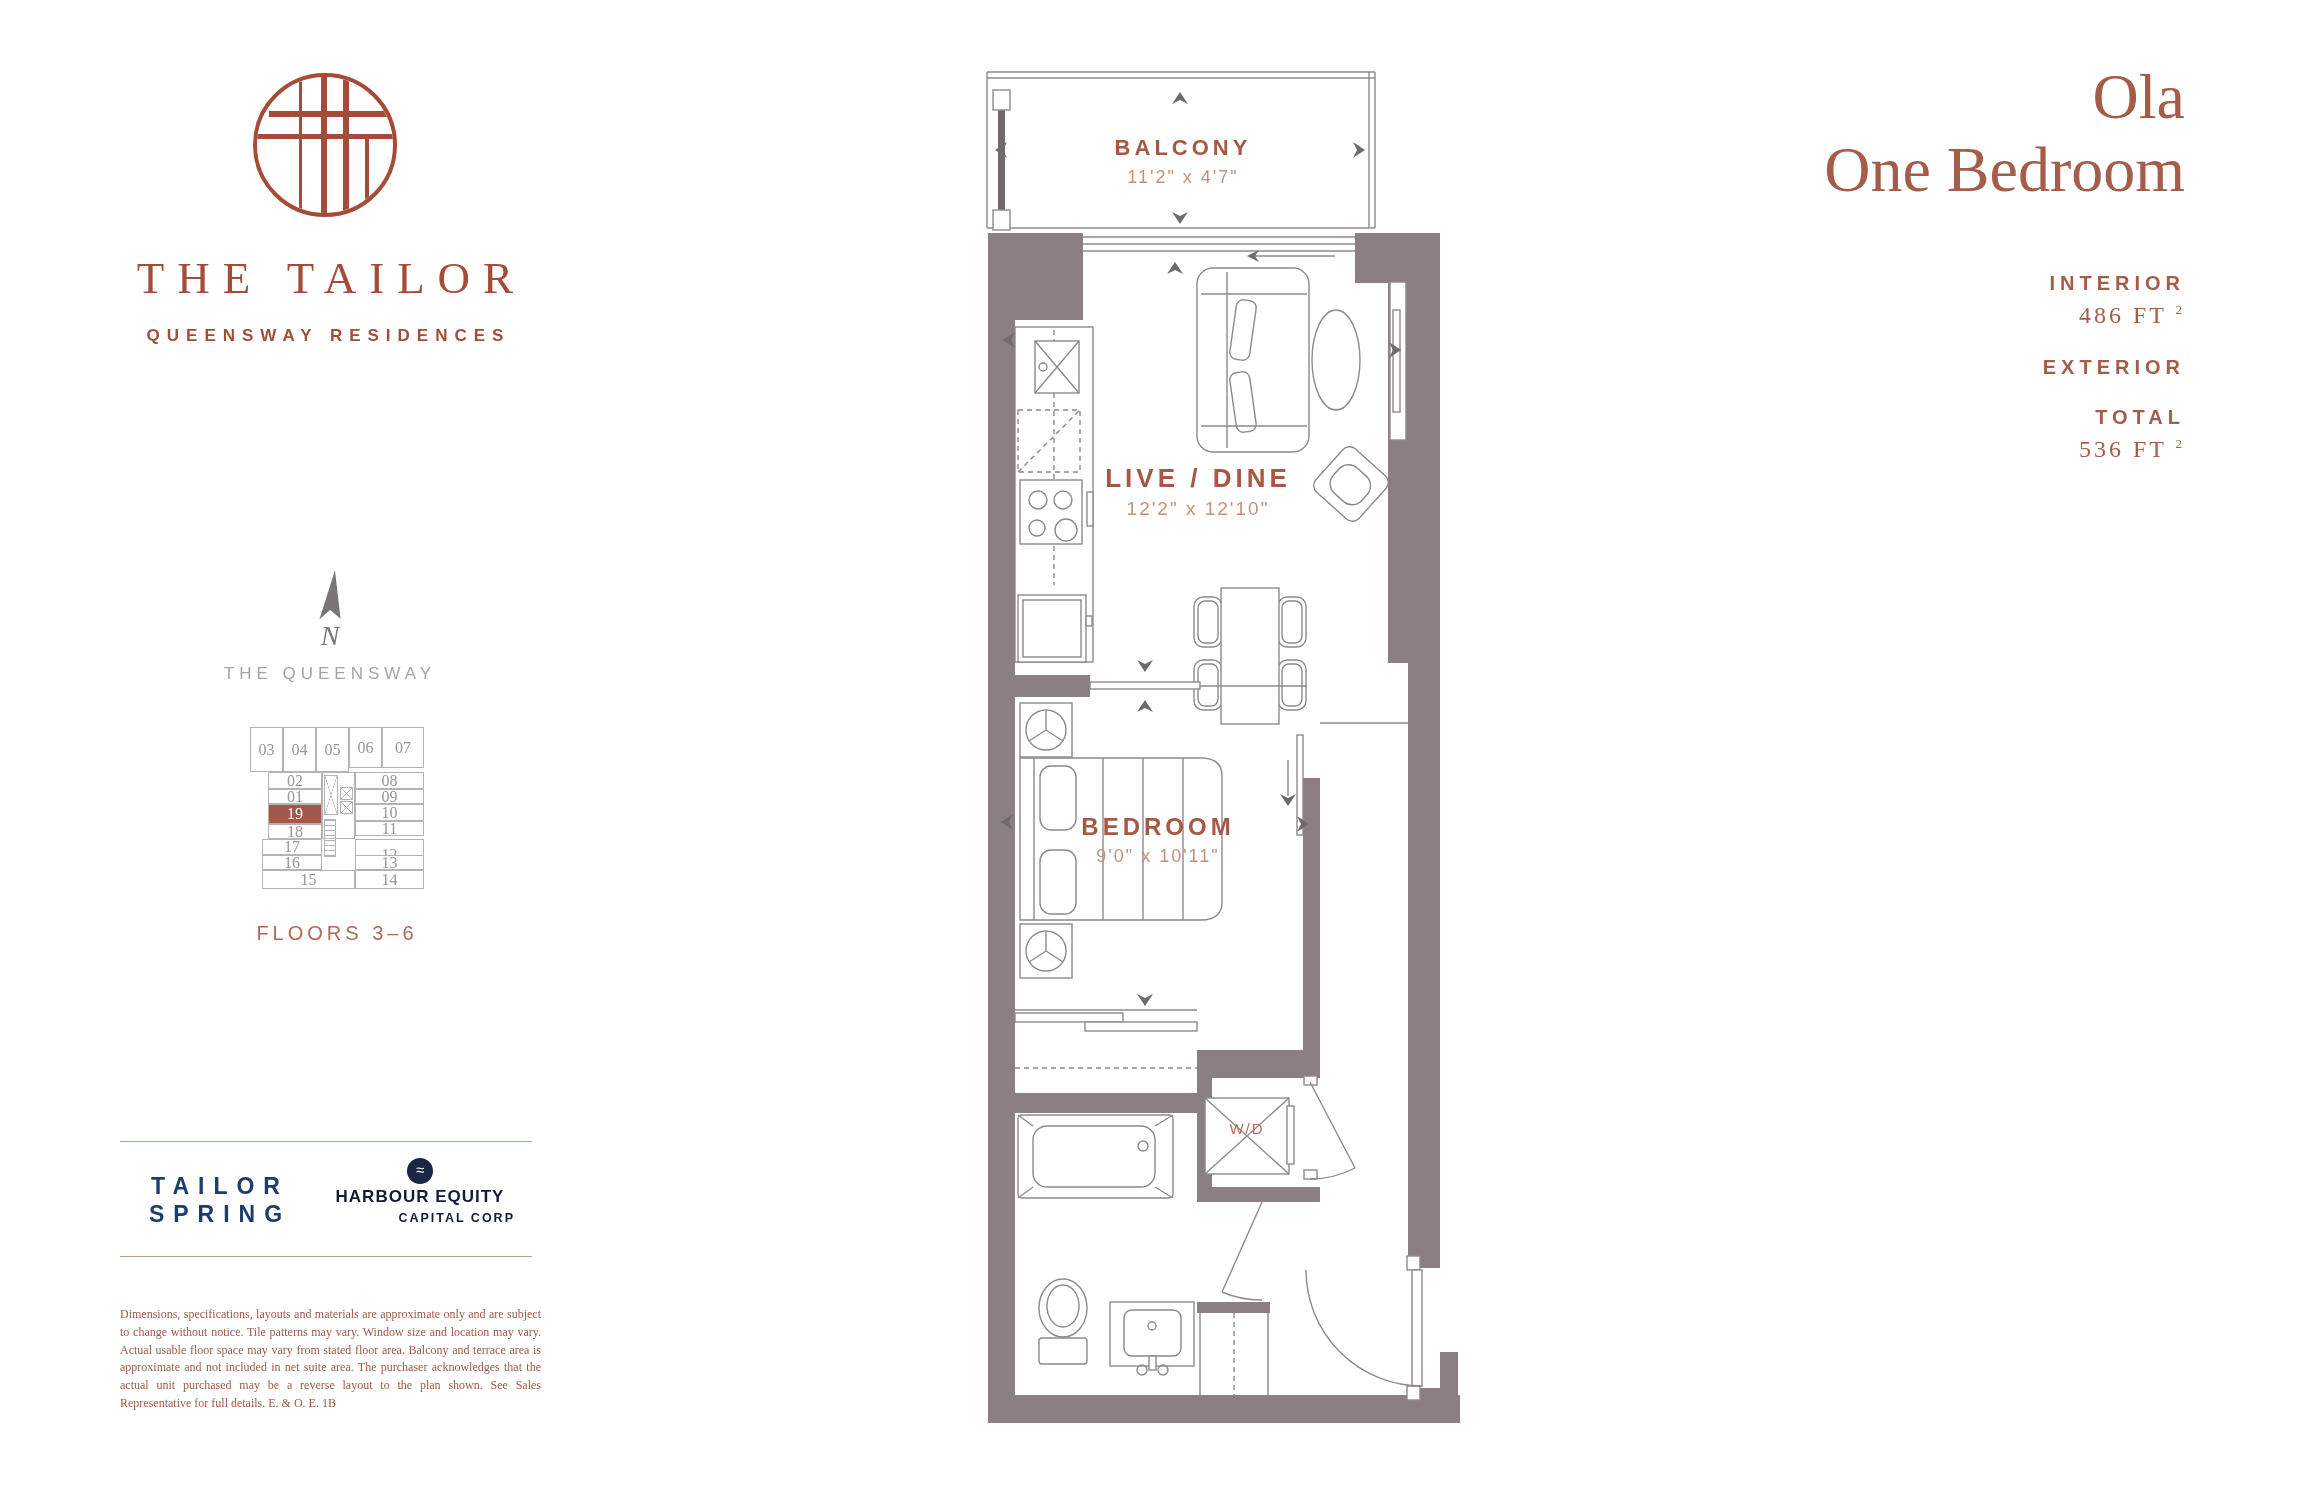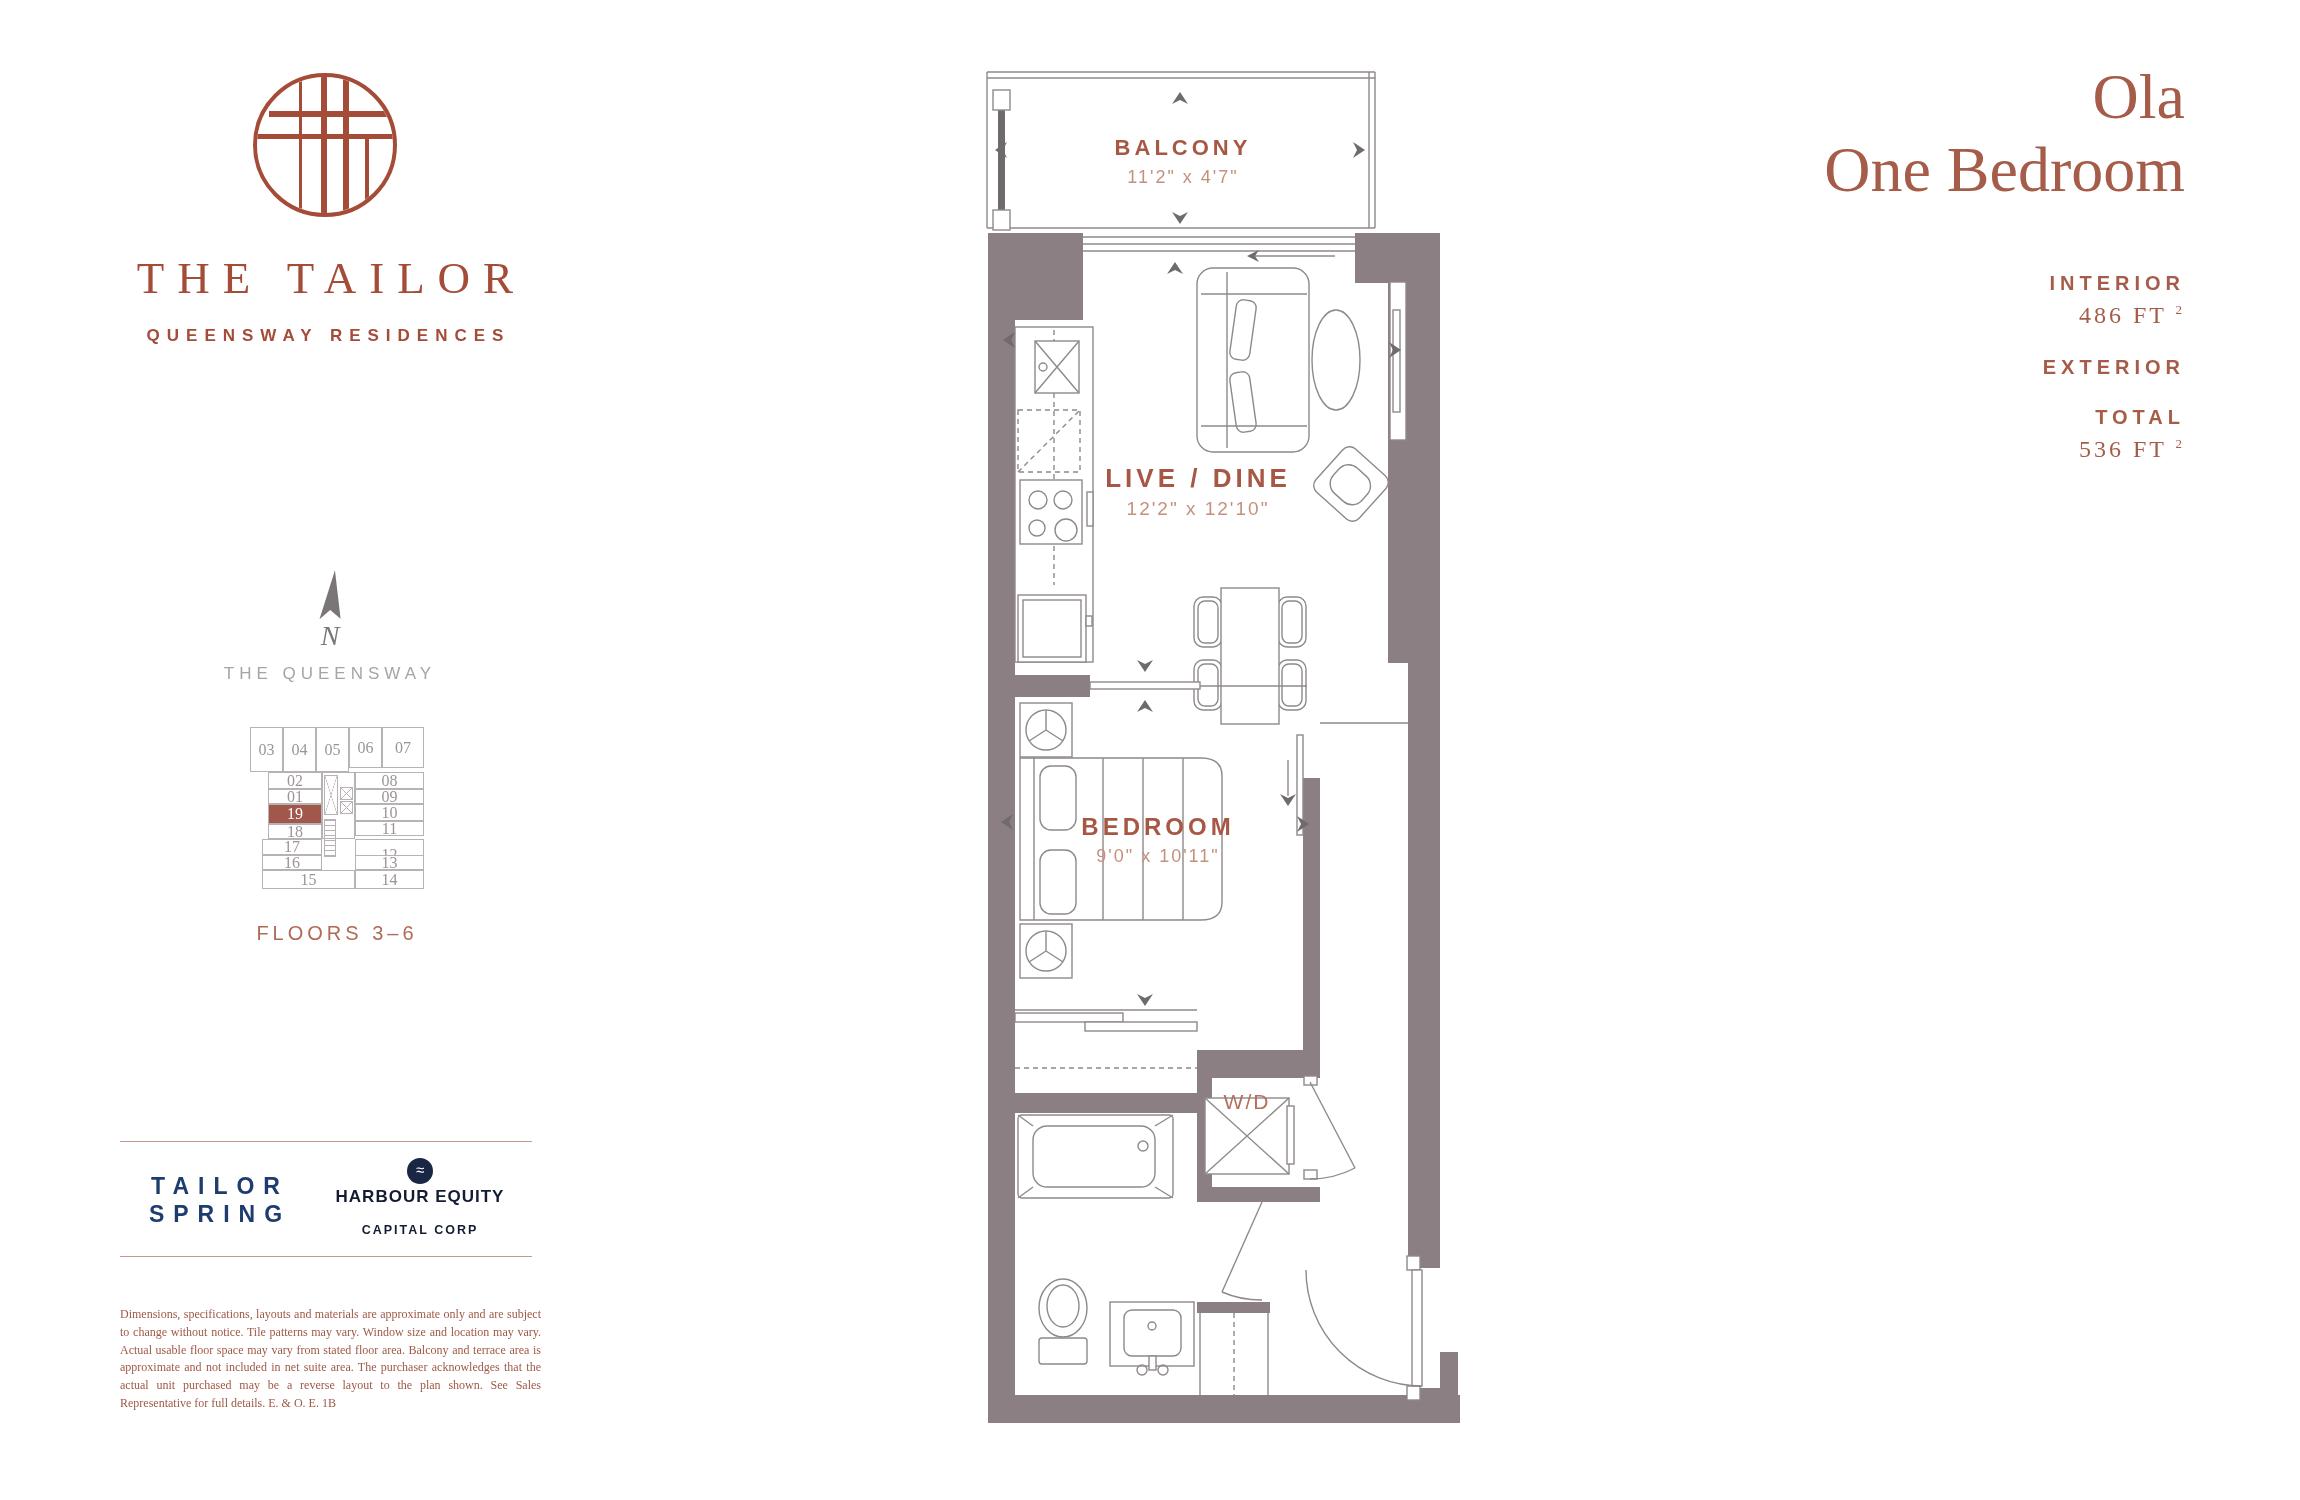--- a/index.html
+++ b/index.html
@@ -50,21 +50,21 @@
         font-size:20px;letter-spacing:4px;margin-top:24px;}
 
   
   .rule{left:120px;width:412px;height:1px;background:#c59a8b;}
   #marlin{left:135px;top:1172px;width:170px;text-align:center;color:#1e3d6e;
         font-size:23px;font-weight:bold;letter-spacing:9px;line-height:28px;}
   #harbour{left:325px;top:1158px;width:190px;text-align:center;color:#141c32;}
   #harbour-logo{display:inline-block;width:26px;height:26px;border-radius:50%;background:#1a2744;
         color:#fff;font-size:15px;line-height:24px;text-align:center;}
   #harbour-line1{font-size:17px;font-weight:bold;letter-spacing:1px;margin-top:3px;}
-  #harbour-line2{font-size:12.5px;font-weight:bold;letter-spacing:2px;margin-top:16px;}
+  #harbour-line2{font-size:12.5px;font-weight:bold;letter-spacing:2px;margin-top:4px;text-align:right;}
   #disclaimer{left:120px;top:1306px;width:421px;color:#9f5946;text-align:justify;
         font-family:"Liberation Serif",serif;font-size:12px;line-height:1.48;}
 
   
   #unit-panel{top:60px;right:115px;width:620px;text-align:right;color:#a55c49;}
   .unit-title{font-family:"Liberation Serif",serif;font-size:64px;line-height:73px;}
   #stats{margin-top:66px;}
   .stat{margin-bottom:27px;}
   .stat-label{font-size:20px;font-weight:bold;letter-spacing:5px;margin-bottom:7px;}
   .stat-value{font-family:"Liberation Serif",serif;font-size:24px;letter-spacing:3px;}
@@ -75,21 +75,21 @@
   .room-label{position:absolute;transform:translate(-50%,-50%);white-space:nowrap;
         font-weight:bold;color:#a65844;letter-spacing:4px;}
   .room-dims{position:absolute;transform:translate(-50%,-50%);white-space:nowrap;
         color:#c4917f;letter-spacing:2px;}
   #lbl-balcony{left:198px;top:88px;font-size:22px;}
   #dim-balcony{left:198px;top:117px;font-size:18px;}
   #lbl-livedine{left:213px;top:418px;font-size:26px;}
   #dim-livedine{left:213px;top:449px;font-size:19px;}
   #lbl-bedroom{left:173px;top:767px;font-size:24px;}
   #dim-bedroom{left:173px;top:796px;font-size:18px;}
-  #lbl-wd{left:262px;top:1042px;font-size:21px;font-weight:normal;color:#b4705c;letter-spacing:2px;}
+  #lbl-wd{left:262px;top:1068px;font-size:15px;font-weight:normal;color:#b4705c;letter-spacing:2px;}
 
   svg .w{fill:#8b7f84;stroke:none;}
   svg .s{fill:none;stroke:#8f898c;stroke-width:1.4;}
   svg .sw{fill:#ffffff;stroke:#8f898c;stroke-width:1.4;}
   svg .sd{fill:none;stroke:#8f898c;stroke-width:1.4;stroke-dasharray:5 4;}
   svg .ar{fill:#6f6a6d;stroke:none;}
   svg .dk{fill:#6f6a6d;}
 </style>
 </head>
 <body>

